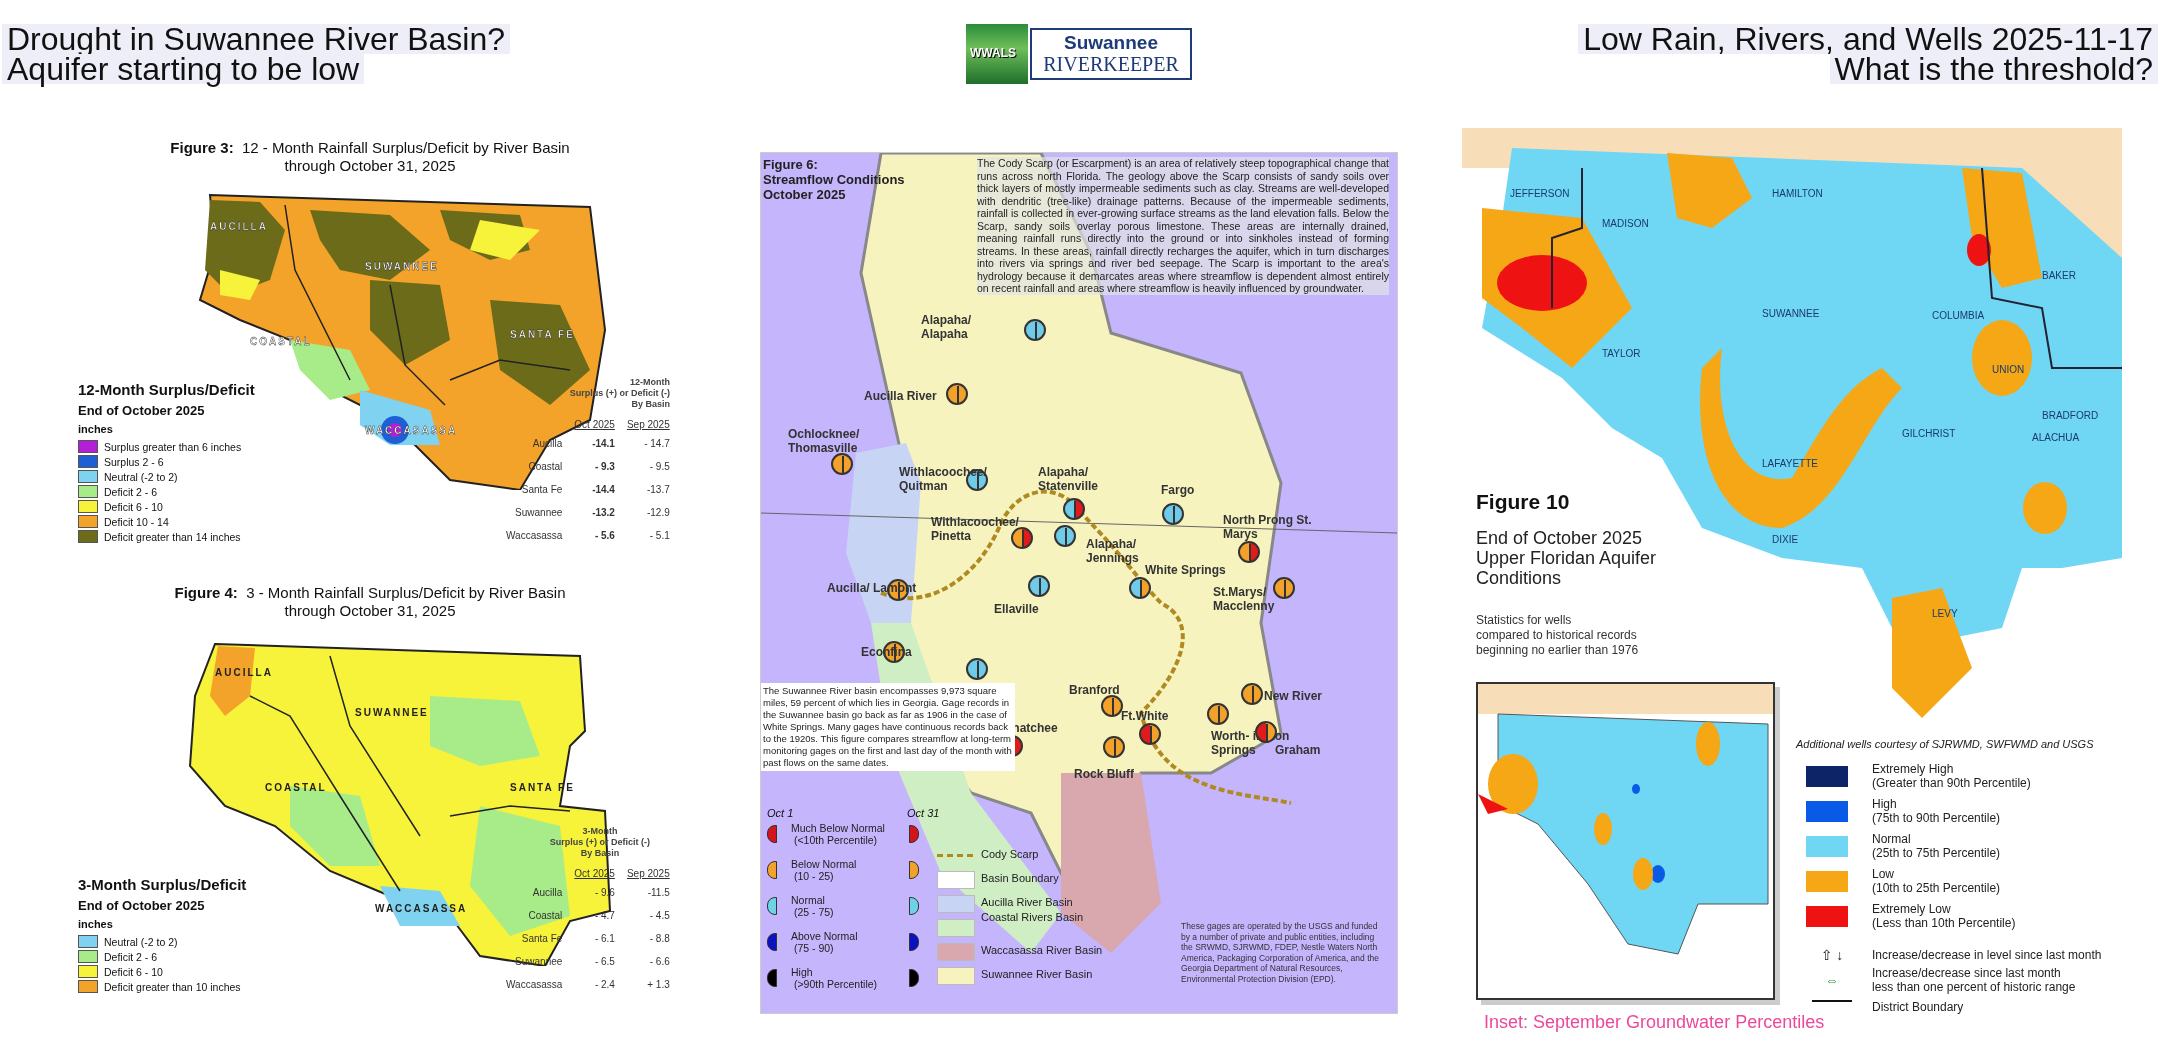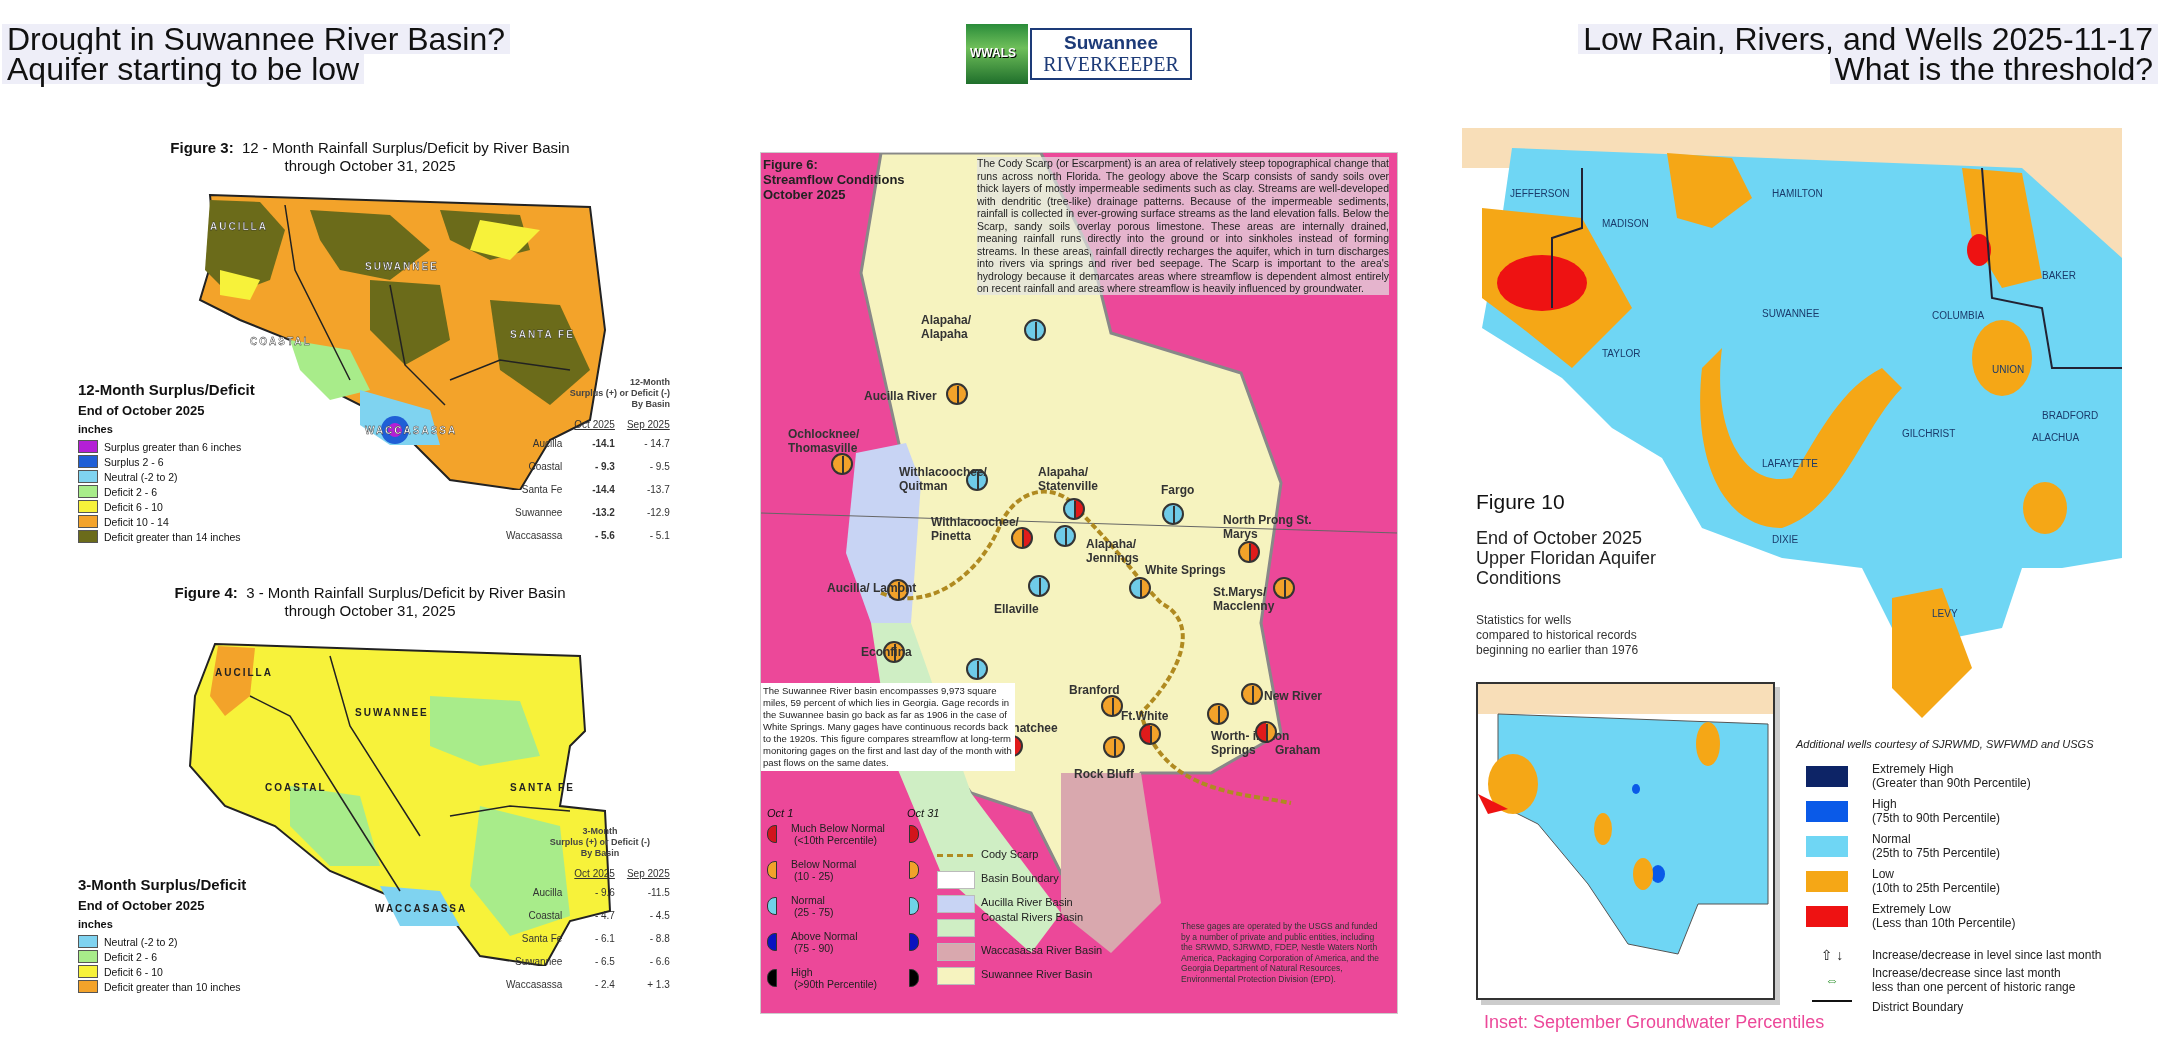--- a/index.html
+++ b/index.html
@@ -13,21 +13,21 @@
   .logo .rk .b{font:20px "Liberation Serif",serif;color:#1d3b78;line-height:22px;}
   .panel{position:absolute;}
   .ftitle{position:absolute;text-align:center;font-size:15px;line-height:18px;}
   .map{position:absolute;border-radius:6px;}
   .legend-title{position:absolute;font-weight:bold;}
   .leg-row{display:flex;align-items:center;font-size:10.5px;height:15px;}
   .sw{width:18px;height:11px;border:1px solid #555;margin-right:6px;}
   table.basin{position:absolute;border-collapse:collapse;font-size:10px;color:#333;}
   table.basin td{padding:6px 6px;text-align:right;}
   table.basin th{font-weight:normal;text-decoration:underline;padding:2px 6px;}
-  .fig6{position:absolute;left:760px;top:152px;width:636px;height:860px;background:#ec4899;border:1px solid #ccc;overflow:hidden;}
+  .fig6{position:absolute;left:760px;top:152px;width:636px;height:860px;background:#c4b5fd;border:1px solid #ccc;overflow:hidden;}
   .gage{position:absolute;width:22px;height:22px;border-radius:50%;border:2px solid #333;box-sizing:border-box;}
   .gage::after{content:"";position:absolute;left:9px;top:1px;width:1.5px;height:17px;background:#333;}
   .gname{position:absolute;font-weight:bold;font-size:12px;color:#333;line-height:14px;}
   .fig10{position:absolute;left:1462px;top:128px;width:690px;height:900px;}
   .leg10 .row{display:flex;align-items:flex-start;font-size:12px;line-height:14px;margin-bottom:7px;color:#222;}
   .leg10 .sw10{width:42px;height:21px;margin:4px 24px 0 14px;}
 </style>
 </head>
 <body>
 
@@ -341,21 +341,21 @@
     <ellipse cx="80" cy="155" rx="45" ry="28" fill="#ee1212"></ellipse>
     <path d="M205 25 L270 30 L290 70 L250 100 L215 90 Z" fill="#f5a716"></path>
     <path d="M500 40 L560 45 L580 150 L540 160 L510 110 Z" fill="#f5a716"></path>
     <ellipse cx="517" cy="122" rx="12" ry="16" fill="#ee1212"></ellipse>
     <path d="M260 220 C250 300 280 360 330 350 C360 300 380 260 420 240 L440 260 C400 300 380 380 320 400 C260 400 230 330 240 240 Z" fill="#f5a716"></path>
     <ellipse cx="540" cy="230" rx="30" ry="38" fill="#f5a716"></ellipse>
     <ellipse cx="583" cy="380" rx="22" ry="26" fill="#f5a716"></ellipse>
     <path d="M430 470 L480 460 L510 540 L460 590 L430 560 Z" fill="#f5a716"></path>
     <path d="M120 40 L120 100 L90 110 L90 180 M520 40 L530 170 L580 180 L590 240 L660 240" fill="none" stroke="#223" stroke-width="2"></path>
   </svg>
-  <div style="position:absolute;left:14px;top:362px;font-size:21px;font-weight:normal;color:#111;">Figure 10</div>
+  <div style="position:absolute;left:14px;top:362px;font-size:21px;font-weight:bold;color:#111;">Figure 10</div>
   <div style="position:absolute;left:14px;top:400px;font-size:18px;line-height:20px;color:#222;">
     <div>End of October 2025</div>
     <div>Upper Floridan Aquifer</div>
     <div>Conditions</div>
   </div>
   <div style="position:absolute;left:14px;top:485px;font-size:12px;line-height:15px;color:#333;">
     <div>Statistics for wells</div>
     <div>compared to historical records</div>
     <div>beginning no earlier than 1976</div>
   </div>

